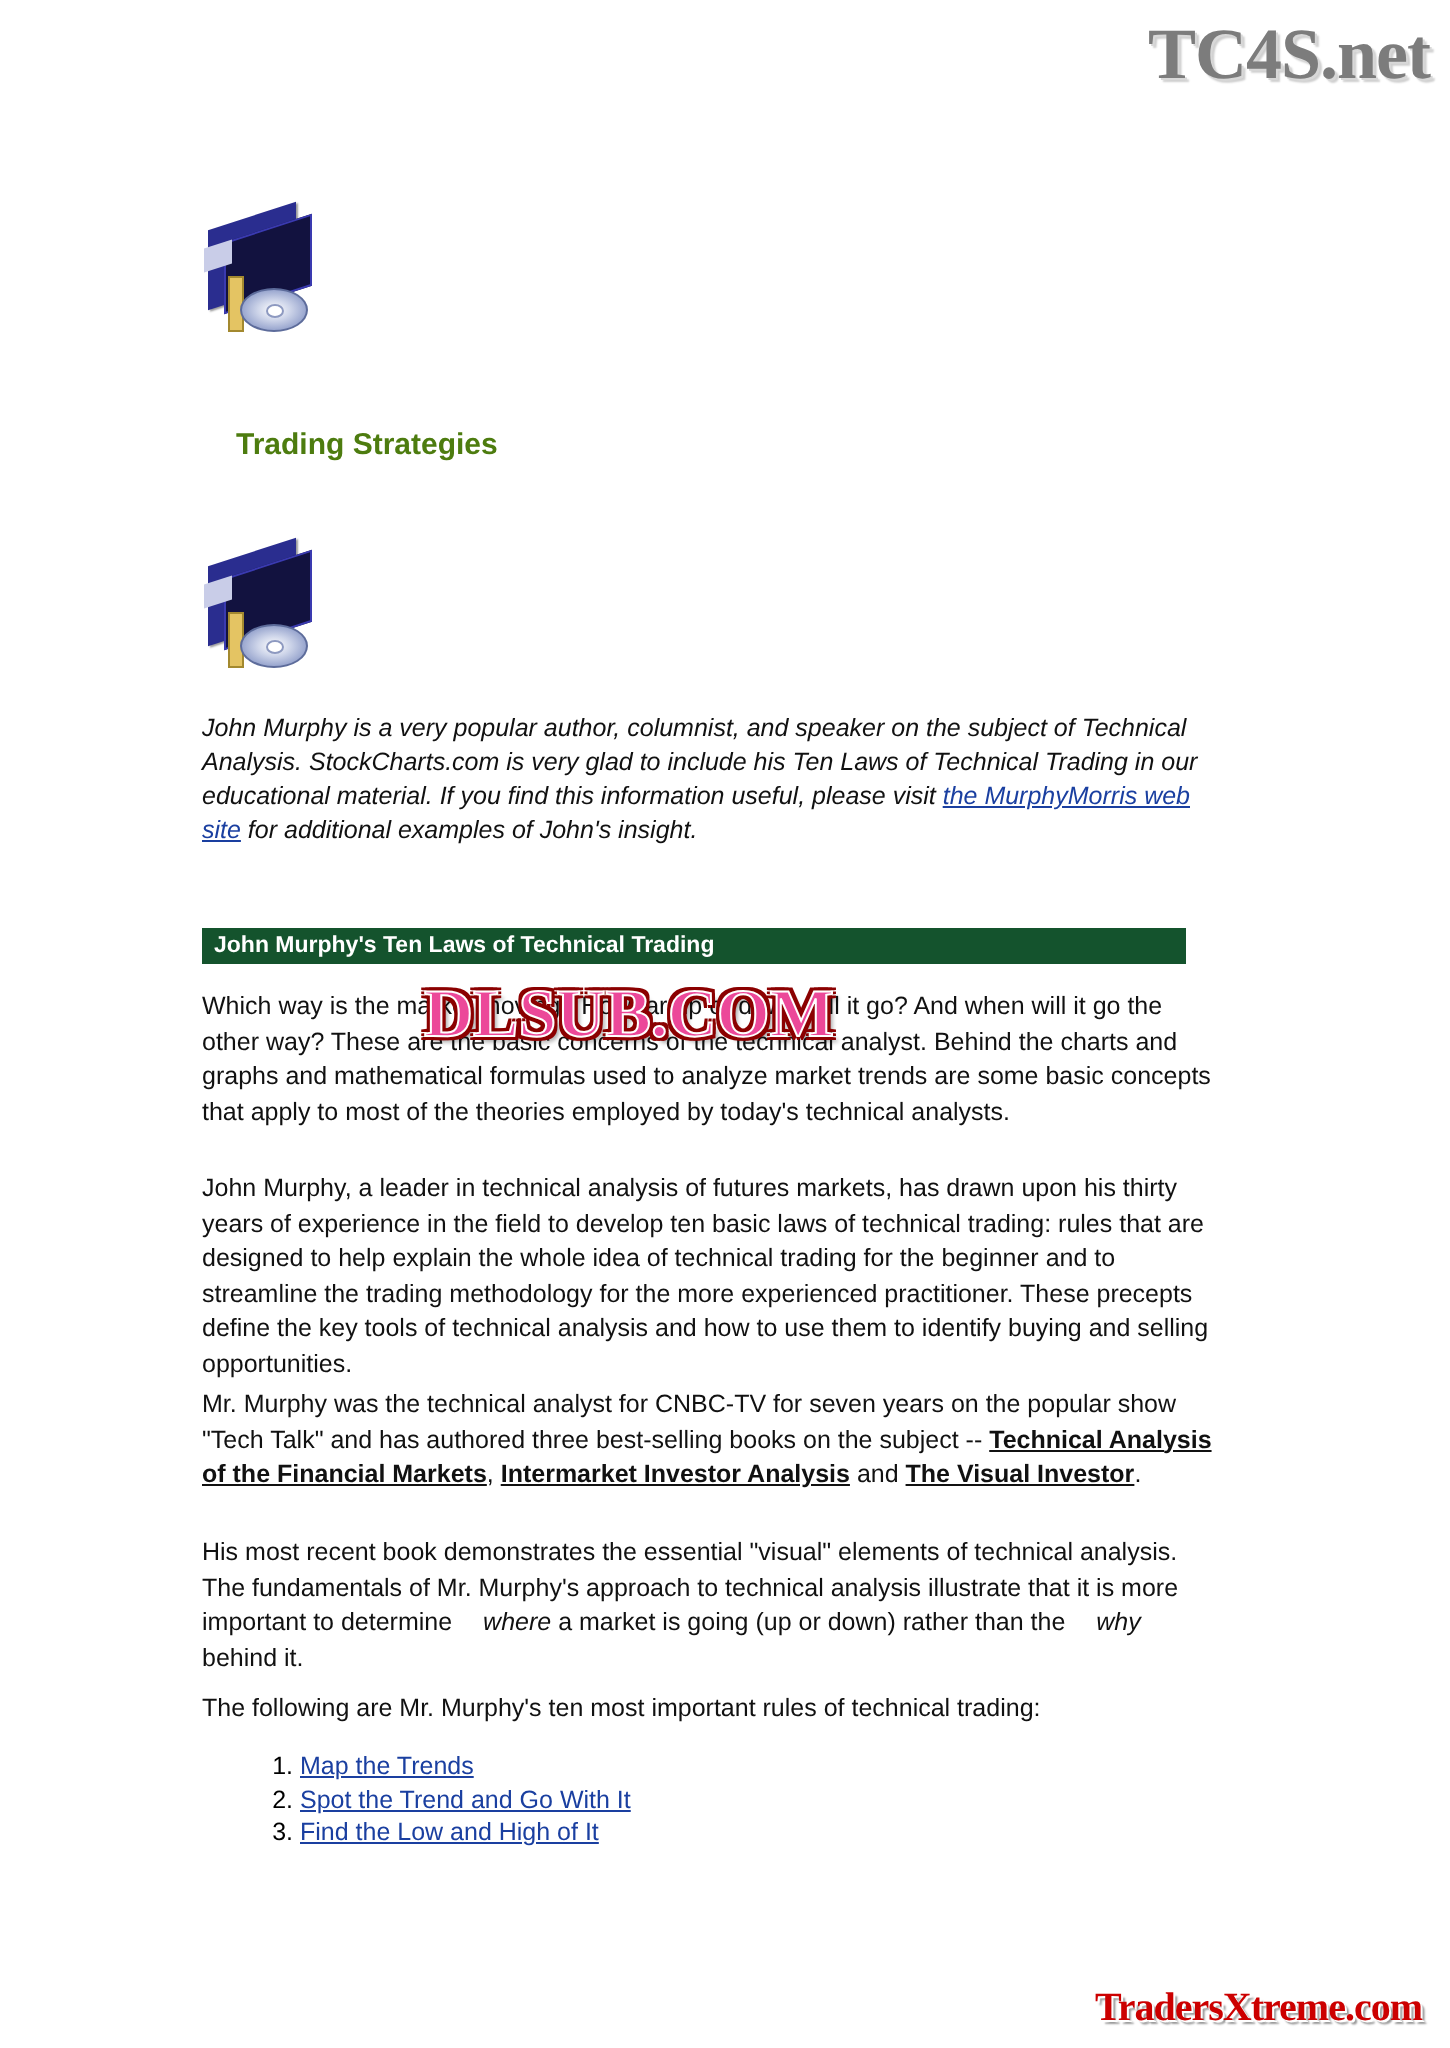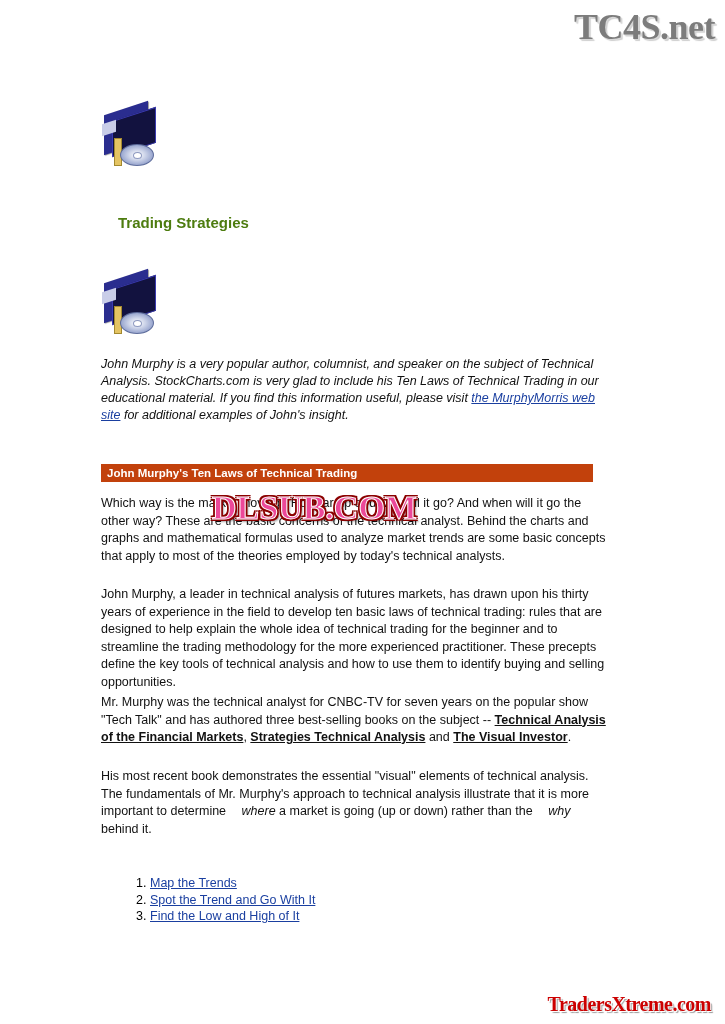--- a/index.html
+++ b/index.html
@@ -146,21 +146,21 @@
     color: #1a3fa0;
     text-decoration: underline;
   }
 
   .banner {
     position: absolute;
     left: 101px;
     top: 464px;
     width: 492px;
     height: 18px;
-    background: #c2410c;
+    background: #14532d;
     color: #ffffff;
     font-size: 11.5px;
     font-weight: bold;
     line-height: 18px;
     padding-left: 6px;
     box-sizing: border-box;
   }
 
   .body-text {
     position: absolute;
@@ -228,27 +228,28 @@
     <span>John Murphy is a very popular author, columnist, and speaker on the subject of Technical Analysis. StockCharts.com is very glad to include his Ten Laws of Technical Trading in our educational material. If you find this information useful, please visit </span><a href="#">the MurphyMorris web site</a><span> for additional examples of John's insight.</span>
   </div>
 
   <div class="banner">John Murphy's Ten Laws of Technical Trading</div>
 
   <div class="body-text p1">Which way is the market moving? How far up or down will it go? And when will it go the other way? These are the basic concerns of the technical analyst. Behind the charts and graphs and mathematical formulas used to analyze market trends are some basic concepts that apply to most of the theories employed by today's technical analysts.</div>
 
   <div class="body-text p2">John Murphy, a leader in technical analysis of futures markets, has drawn upon his thirty years of experience in the field to develop ten basic laws of technical trading: rules that are designed to help explain the whole idea of technical trading for the beginner and to streamline the trading methodology for the more experienced practitioner. These precepts define the key tools of technical analysis and how to use them to identify buying and selling opportunities.</div>
 
   <div class="body-text p3">
-    <span>Mr. Murphy was the technical analyst for CNBC-TV for seven years on the popular show "Tech Talk" and has authored three best-selling books on the subject -- </span><a href="#">Technical Analysis of the Financial Markets</a><span>, </span><a href="#">Strategies Technical Analysis</a><span> and </span><a href="#">The Visual Investor</a><span>.</span>
+    <span>Mr. Murphy was the technical analyst for CNBC-TV for seven years on the popular show "Tech Talk" and has authored three best-selling books on the subject -- </span><a href="#">Technical Analysis of the Financial Markets</a><span>, </span><a href="#">Intermarket Investor Analysis</a><span> and </span><a href="#">The Visual Investor</a><span>.</span>
   </div>
 
   <div class="body-text p4">
     <span>His most recent book demonstrates the essential "visual" elements of technical analysis. The fundamentals of Mr. Murphy's approach to technical analysis illustrate that it is more important to determine </span><em>where</em><span> a market is going (up or down) rather than the </span><em>why</em><span> behind it.</span>
   </div>
 
+  <div class="body-text p5">The following are Mr. Murphy's ten most important rules of technical trading:</div>
 
   <ol class="list">
     <li><a href="#">Map the Trends</a></li>
     <li><a href="#">Spot the Trend and Go With It</a></li>
     <li><a href="#">Find the Low and High of It</a></li>
   </ol>
 
   <div class="stamp">DLSUB.COM</div>
 
   <div class="watermark-bottom">TradersXtreme.com</div>

